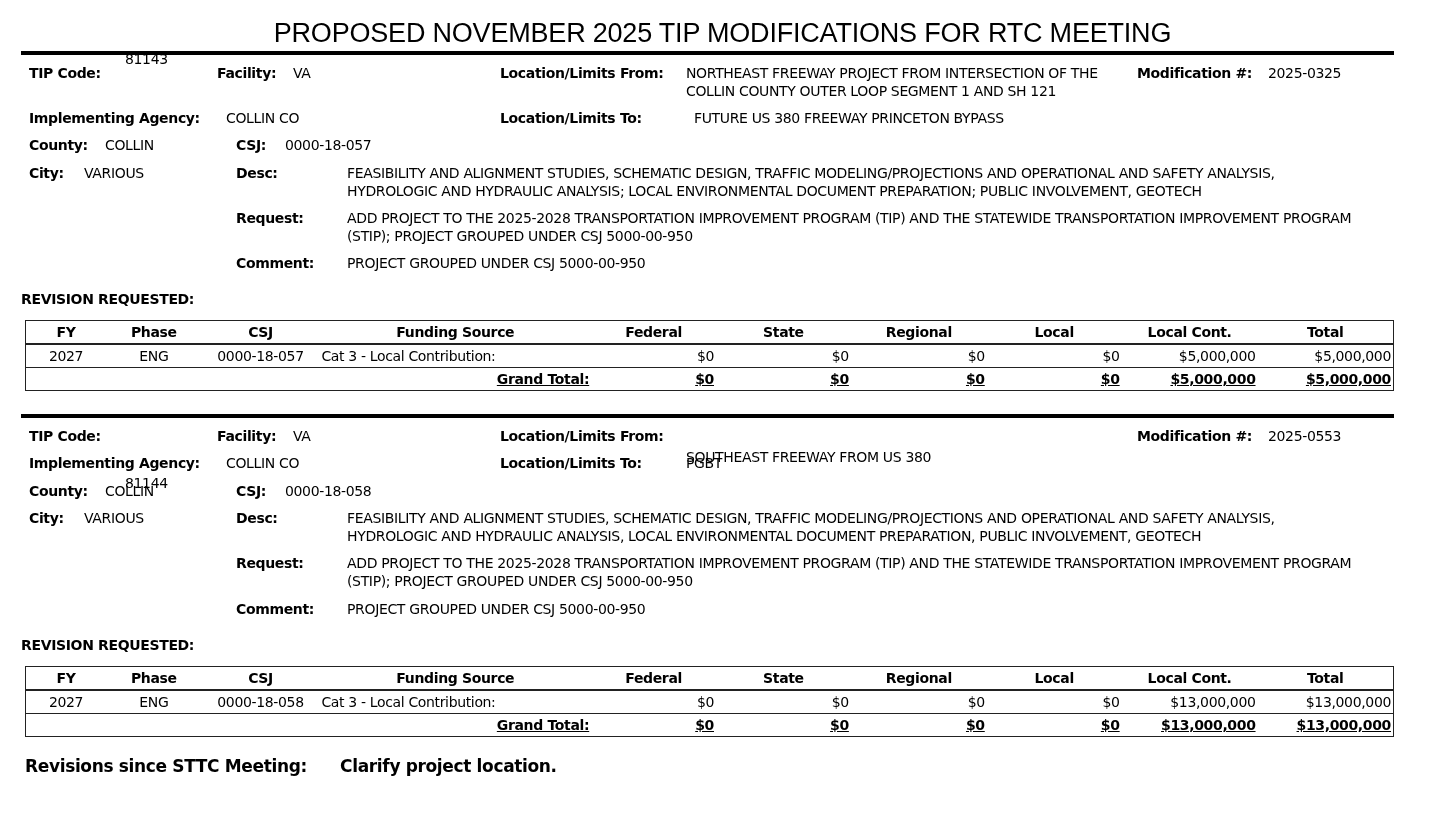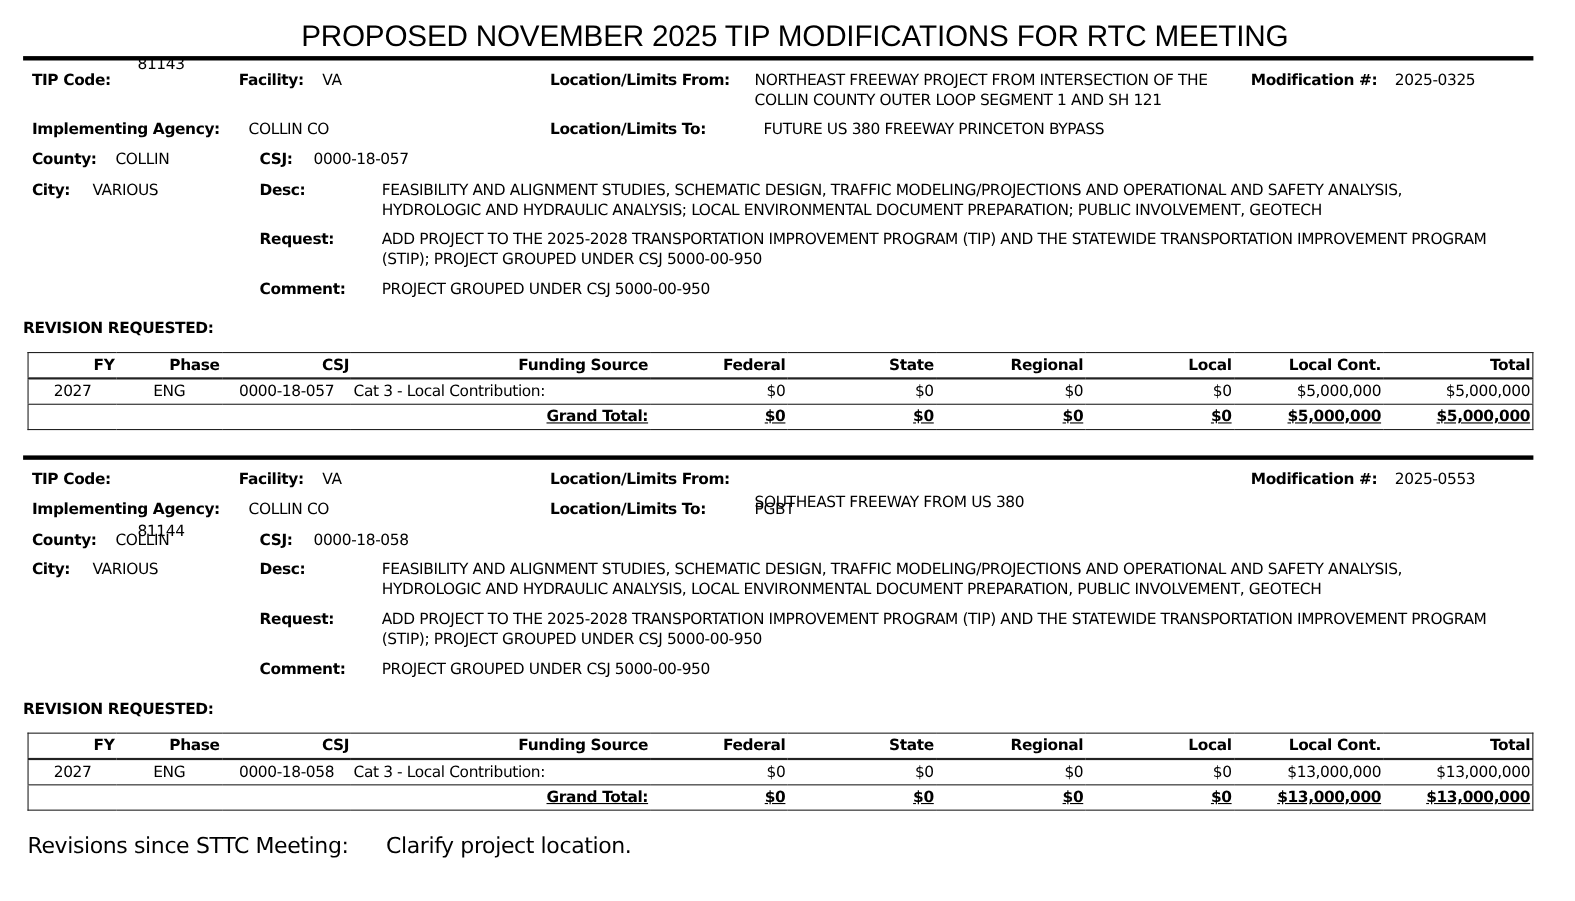--- a/index.html
+++ b/index.html
@@ -8,28 +8,28 @@
   .title { position: absolute; left: 0; width: 1445px; top: 18px; text-align: center;
            font-family: "Liberation Sans", sans-serif; font-size: 27px; letter-spacing: -0.2px; }
   .rule { position: absolute; left: 21px; width: 1373px; height: 4px; background: #000; }
   .abs { position: absolute; white-space: nowrap; font-size: 14px; line-height: 18px; letter-spacing: -0.35px; }
   .lbl { font-weight: bold; }
   .val { }
   .multi { white-space: normal; }
   .rev { position: absolute; left: 21px; font-size: 14px; font-weight: bold; letter-spacing: -0.35px; }
   table.fund { position: absolute; left: 25px; width: 1369px; border-collapse: collapse;
                font-size: 14px; letter-spacing: -0.35px; border: 1.5px solid #222; }
-  table.fund th { font-weight: bold; height: 22px; padding: 0 2px; border-bottom: 2.5px solid #222; text-align: right; }
+  table.fund th { font-weight: bold; height: 22px; padding: 0 2px; border-bottom: 2.5px solid #222; }
   table.fund td { height: 22px; padding: 0 2px; }
   table.fund tr.datarow td { border-bottom: 1.5px solid #222; }
   .c { text-align: center; }
   .l { text-align: left; }
   .r { text-align: right; }
   .u { text-decoration: underline; font-weight: bold; }
-  .footer { position: absolute; left: 25px; top: 756px; font-size: 20px; font-weight: normal; letter-spacing: -0.35px; white-space: nowrap; }
+  .footer { position: absolute; left: 25px; top: 756px; font-size: 17px; font-weight: bold; letter-spacing: -0.35px; white-space: nowrap; }
 </style>
 </head>
 <body>
 
 <div class="title">PROPOSED NOVEMBER 2025 TIP MODIFICATIONS FOR RTC MEETING</div>
 <div class="rule" style="top:51px;"></div>
 
 <div>
   <span class="abs lbl" style="left:29px;top:64px;">TIP Code:</span>
   <span class="abs val" style="left:125px;top:50px;">81143</span>

